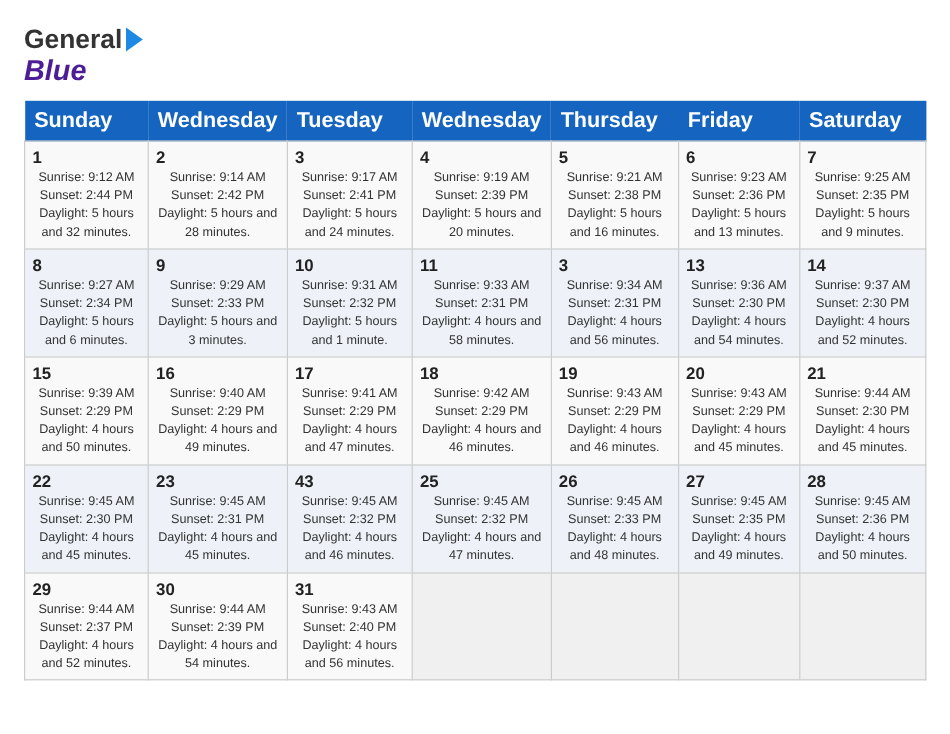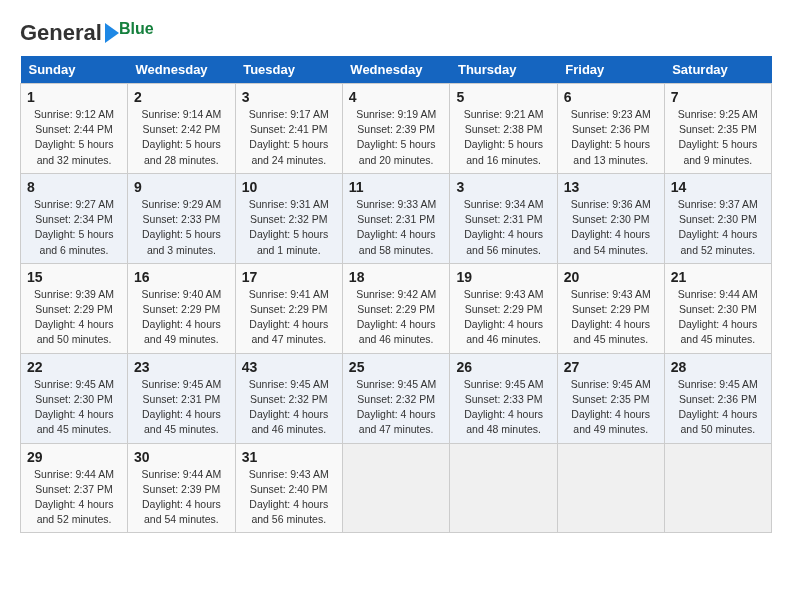--- a/index.html
+++ b/index.html
@@ -11,21 +11,21 @@
       padding: 20px;
     }
     .header {
       display: flex;
       justify-content: space-between;
       align-items: flex-start;
       margin-bottom: 10px;
     }
     .logo {
       display: flex;
-      flex-direction: row;
+      flex-direction: column;
       align-items: flex-start;
     }
     .logo-general { color: #333; }
     .logo-blue { color: #1565c0; }
     .logo-arrow {
       display: inline-block;
       width: 0;
       height: 0;
       border-top: 10px solid transparent;
       border-bottom: 10px solid transparent;
@@ -46,21 +46,21 @@
     table {
       width: 100%;
       border-collapse: collapse;
       font-size: 11px;
     }
     thead tr th {
       background-color: #1565c0;
       color: #fff;
       text-align: left;
       padding: 6px 8px;
-      font-size: 13px;
+      font-size: 18px;
       font-weight: bold;
     }
     tbody tr td {
       border: 1px solid #ccc;
       vertical-align: top;
       padding: 5px 6px;
       width: 108px;
       min-height: 70px;
       background: #fff;
     }
@@ -89,21 +89,21 @@
   </style>
 </head>
 <body>
 
 <div class="header">
   <div class="logo">
     <div style="display:flex; align-items:center;">
       <span class="logo-general" style="font-size:22px;font-weight:bold;color:#333;">General</span>
       <span class="logo-arrow"></span>
     </div>
-    <span class="logo-blue" style="font-size:16px;font-weight:bold;color:#15803d;">Blue</span>
+    <span class="logo-blue" style="font-size:24px;font-weight:bold;color:#4c1d95;font-style:italic;">Blue</span>
   </div>
   <div class="title-block">
     <div class="month-title"></div>
     <div class="subtitle"></div>
   </div>
 </div>
 
 <table>
   <thead>
     <tr>

